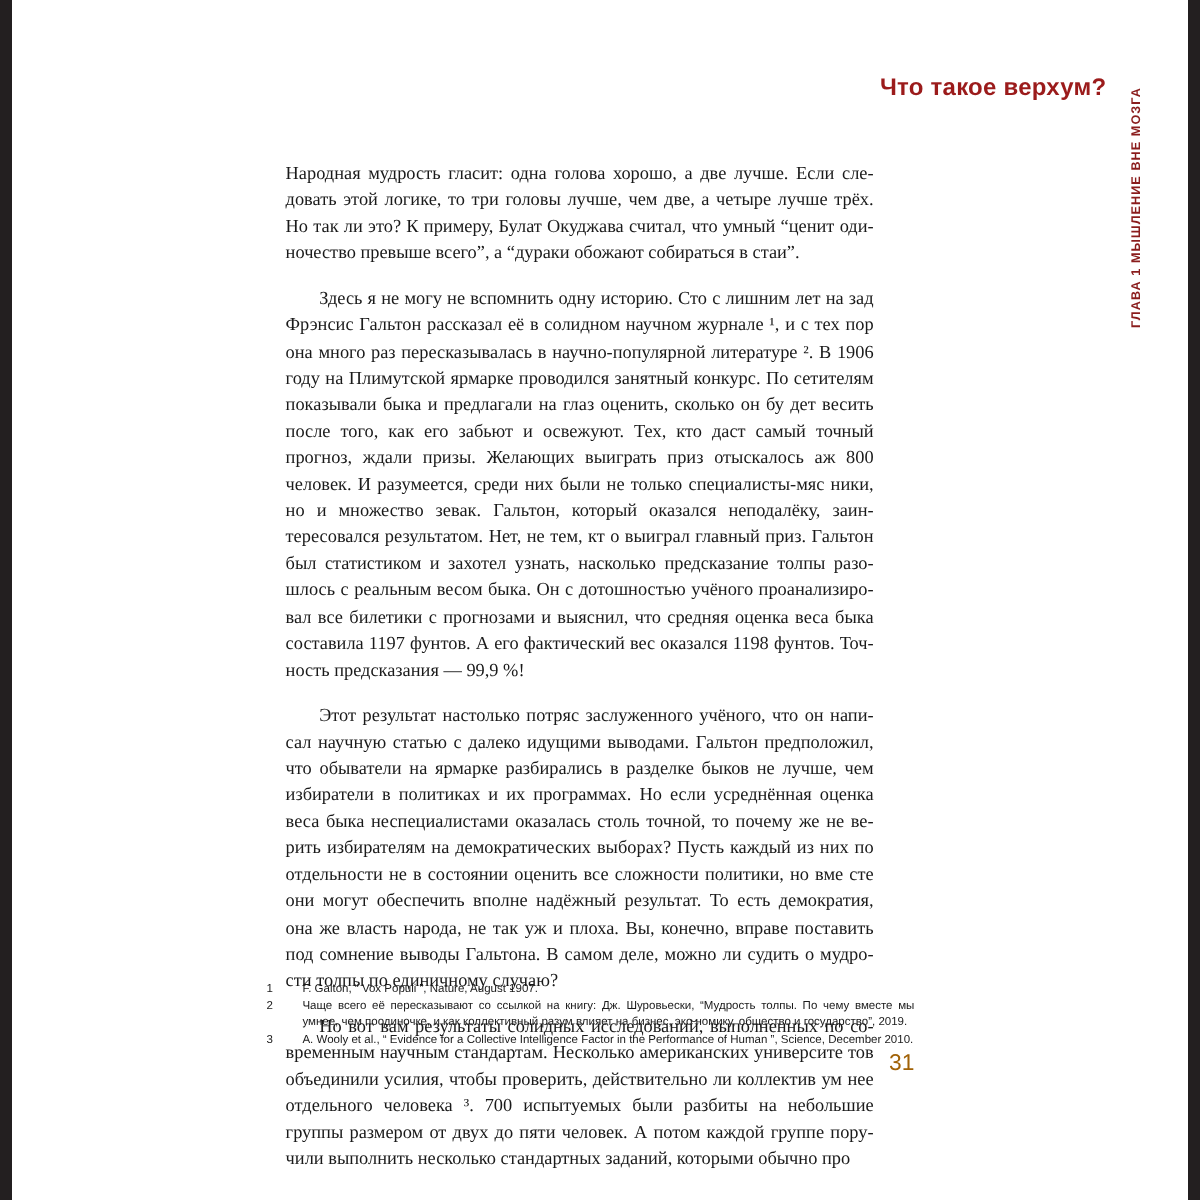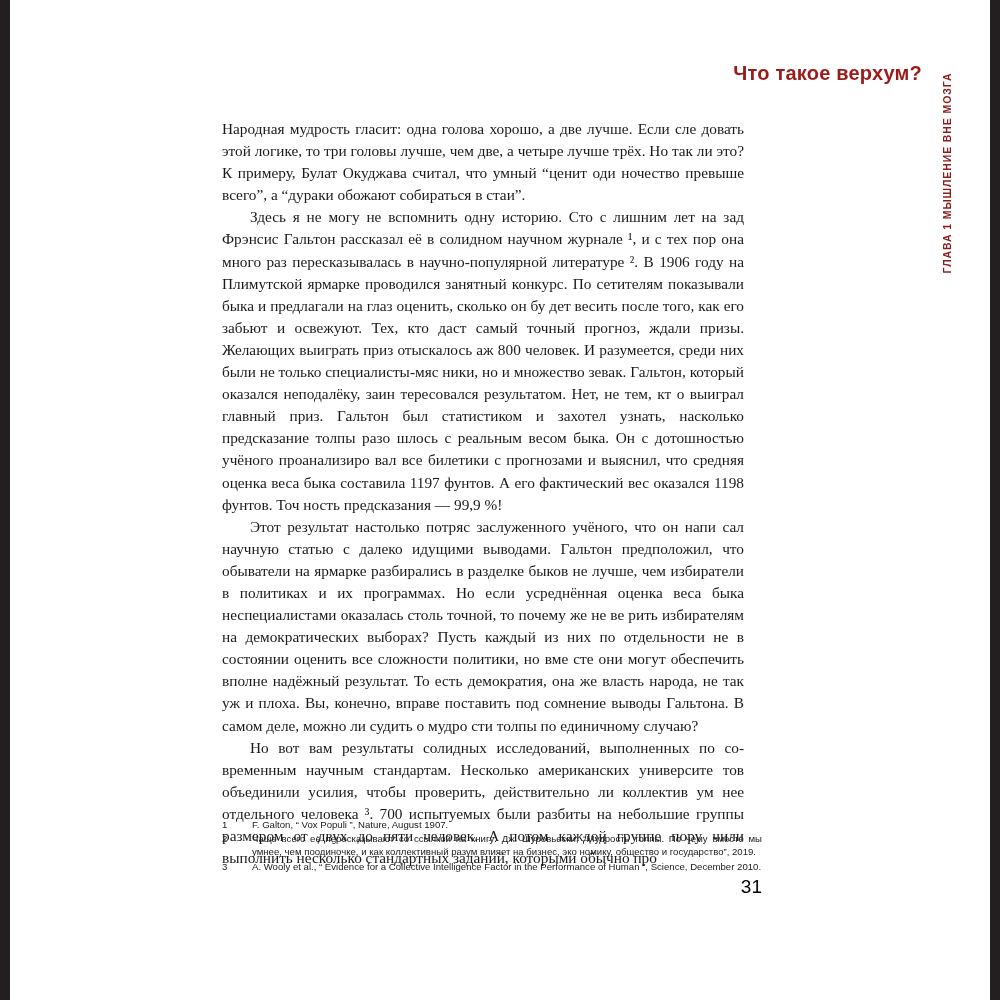--- a/index.html
+++ b/index.html
@@ -76,21 +76,21 @@
   }
 
   .body-col {
     position: absolute;
     left: 212px;
     top: 118px;
     width: 522px;
   }
 
   .body-col p {
-    margin: 0;
+    margin: 16px;
     font-size: 15.3px;
     line-height: 22.1px;
     color: #1a1a1a;
     text-align: justify;
     text-justify: inter-word;
     hyphens: manual;
   }
   .body-col p.indent {
     text-indent: 28px;
   }
@@ -118,21 +118,21 @@
     flex: 1 1 auto;
     text-align: justify;
   }
 
   .folio {
     position: absolute;
     right: 228px;
     top: 876px;
     font-family: "Liberation Sans", sans-serif;
     font-size: 19px;
-    color: #000000;
+    color: #a16207;
   }
 </style>
 </head>
 <body>
 
 <div class="page">
   <div class="edge-band left"></div>
   <div class="edge-band right"></div>
 
   <div class="sheet">

